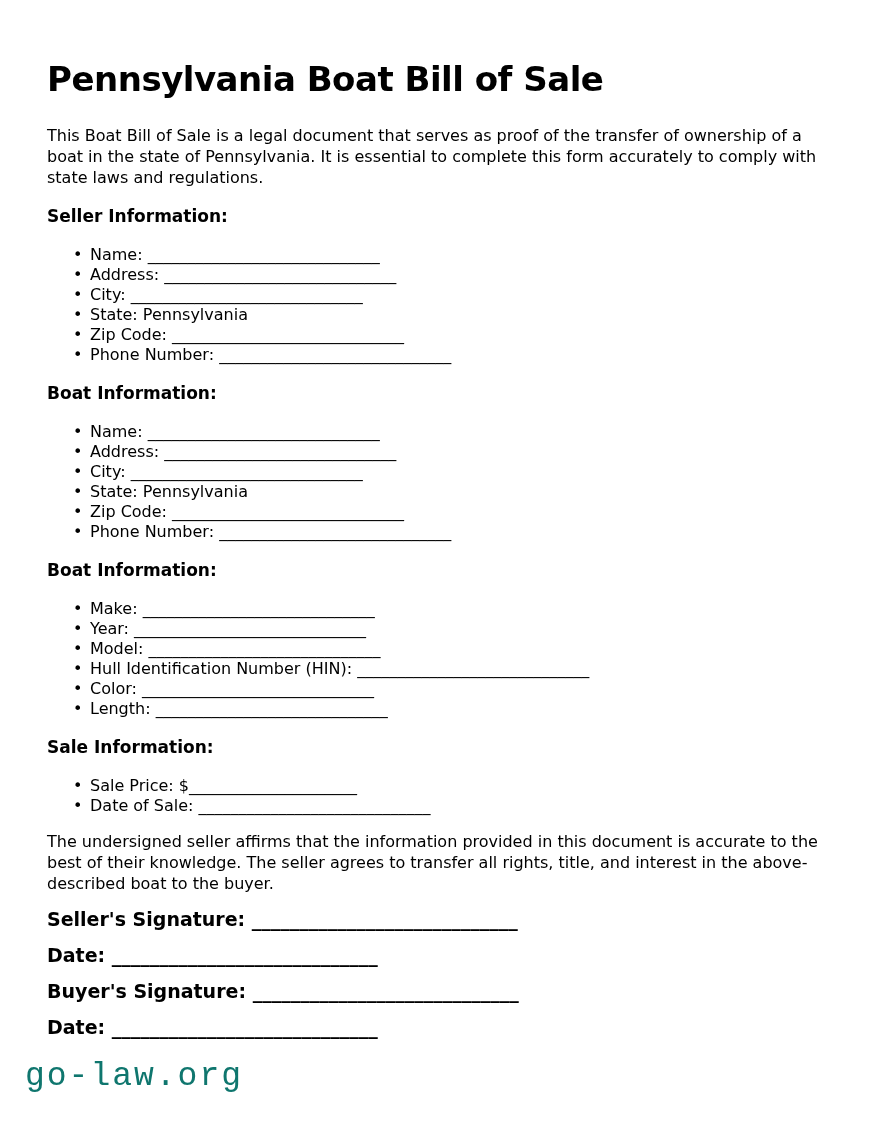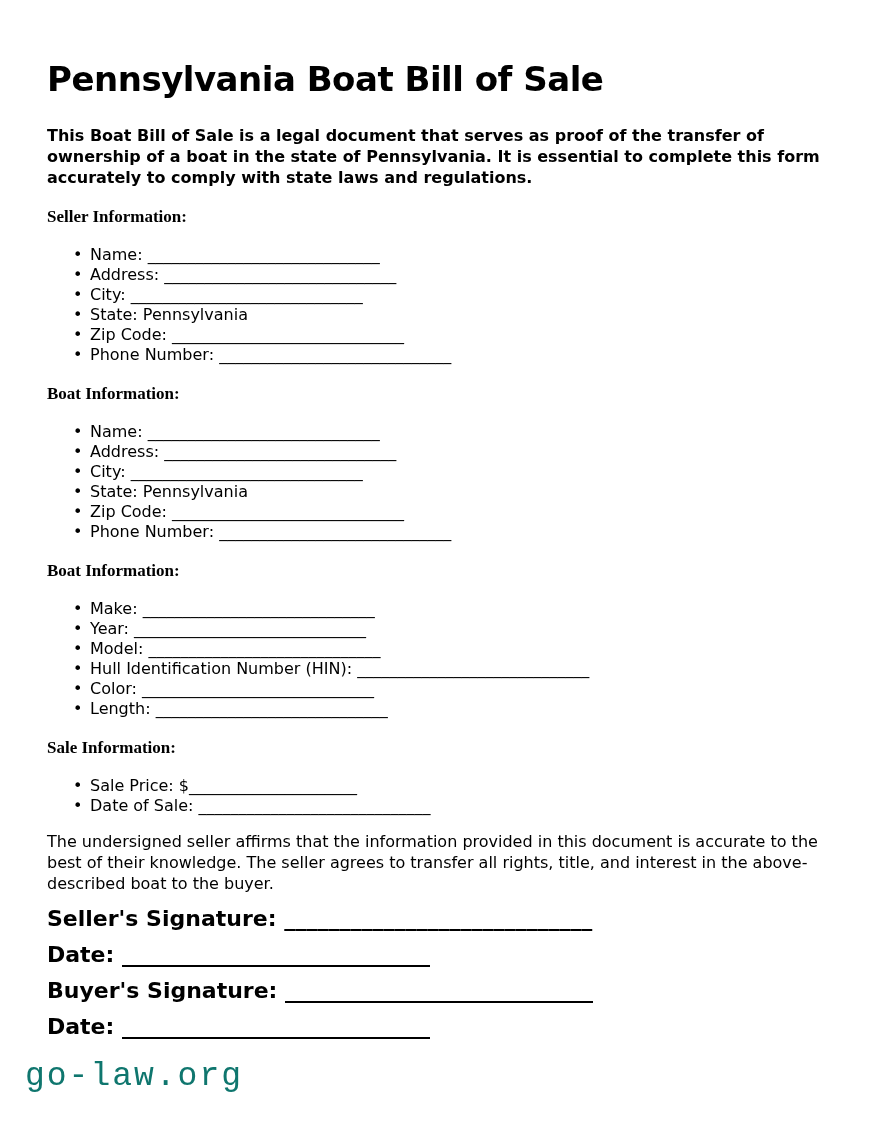--- a/index.html
+++ b/index.html
@@ -27,28 +27,27 @@
     line-height: 34px;
     font-weight: bold;
     letter-spacing: -0.5px;
   }
   .para {
     margin: 0;
     width: 778px;
     font-size: 16px;
     line-height: 21px;
   }
-  .intro { margin-top: 29px; font-weight: bold; }
+  .intro { margin-top: 29px; }
   .affirm { margin-top: 15px; }
   h3.sec-heading {
     margin: 18px 0 0 0;
     font-size: 17px;
     line-height: 21px;
     font-weight: bold;
-    font-family: Liberation Serif, serif;
   }
   ul.fields {
     list-style: none;
     margin: 18px 0 0 0;
     padding: 0;
   }
   ul.fields li {
     position: relative;
     padding-left: 43px;
     font-size: 16px;
@@ -56,21 +55,21 @@
     white-space: nowrap;
   }
   ul.fields li::before {
     content: "\2022";
     position: absolute;
     left: 26px;
     top: 0;
   }
   .sig-row {
     margin-top: 14px;
-    font-size: 22px;
+    font-size: 19px;
     line-height: 22px;
     font-weight: bold;
     white-space: nowrap;
   }
   .footer-brand {
     position: absolute;
     left: 25px;
     top: 1060px;
     font-family: "Liberation Mono", "DejaVu Sans Mono", monospace;
     font-size: 33px;

